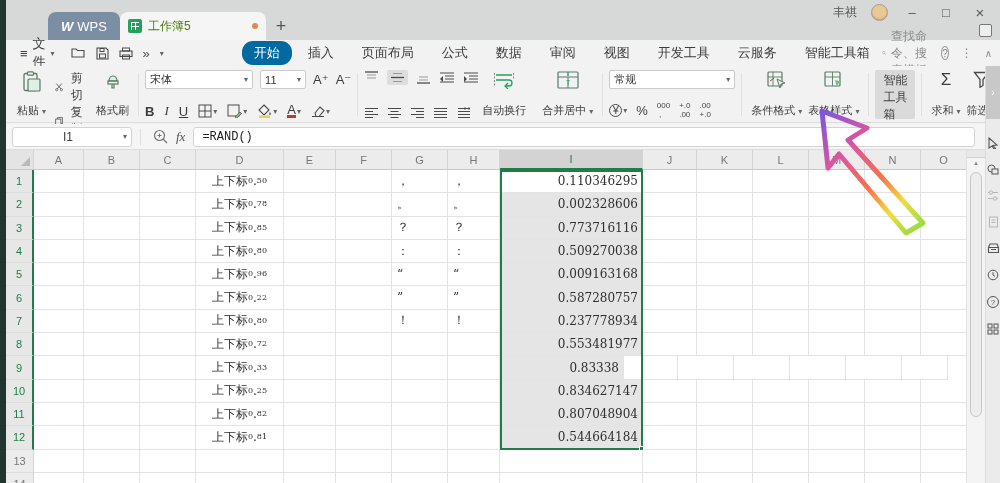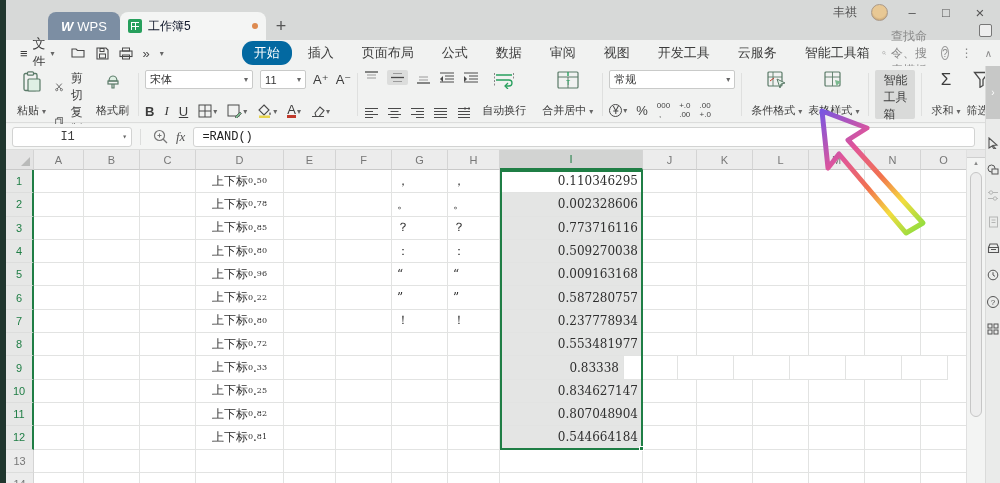--- a/index.html
+++ b/index.html
@@ -10,21 +10,21 @@
   
   .edge-strip { position:absolute; left:0; top:0; width:6px; height:483px; background:#20362e; z-index:50; }
 
   
   .titlebar { position:absolute; left:6px; top:0; width:994px; height:40px; background:#d7d9d8; }
   .tabs { position:absolute; left:42px; top:12px; display:flex; align-items:flex-end; height:28px; }
   .tab-wps { width:72px; height:28px; background:#7c8ea3; border-radius:8px 8px 0 0; color:#fff;
              display:flex; align-items:center; justify-content:center; gap:4px; font-size:13px; }
   .wps-logo { font-weight:bold; font-style:italic; font-size:13px; }
   .tab-doc { width:146px; height:28px; background:#f4f5f4; border-radius:8px 8px 0 0; display:flex;
-             align-items:center; padding:0 8px; gap:6px; font-size:12px; color:#0f172a; position:relative; }
+             align-items:center; padding:0 8px; gap:6px; font-size:12px; color:#4d7c0f; position:relative; }
   .doc-ico { width:14px; height:14px; background:#27a05d; border-radius:2px; position:relative; flex:none; }
   .doc-ico:before { content:""; position:absolute; left:3px; top:3px; width:8px; height:8px;
                     background:linear-gradient(#fff 1.5px,transparent 1.5px),linear-gradient(90deg,#fff 1.5px,transparent 1.5px);
                     background-size:4px 4px; }
   .dirty-dot { width:6px; height:6px; border-radius:50%; background:#dd8a50; margin-left:auto; }
   .tab-add { width:30px; height:28px; display:flex; align-items:center; justify-content:center;
              font-size:18px; color:#555; }
   .win-controls { position:absolute; right:10px; top:4px; display:flex; align-items:center; gap:14px;
                   color:#555; font-size:13px; }
   .avatar { width:17px; height:17px; border-radius:50%; background:radial-gradient(circle at 50% 40%,#e8c894 55%,#b08a5a); border:1px solid #a98; }
@@ -62,21 +62,21 @@
   .smart-btn { background:#d9dad9; border-radius:2px; padding:2px 8px; display:flex; flex-direction:column;
                align-items:center; justify-content:space-between; }
   .u-red { border-bottom:3px solid #c0392b; line-height:11px; }
   .num-icos { display:flex; align-items:center; gap:9px; font-size:10px; color:#444; }
   .tiny { font-size:8px; letter-spacing:0; }
 
   
   .fbar { position:absolute; left:6px; top:124px; width:979px; height:26px; background:#f4f5f4;
           display:flex; align-items:center; border-bottom:1px solid #dcdddc; }
   .namebox { width:120px; height:20px; background:#fff; border:1px solid #d2d3d2; border-radius:3px;
-             margin-left:6px; display:flex; align-items:center; font-family:Liberation Mono, monospace; font-size:12px; }
+             margin-left:6px; display:flex; align-items:center; font-family:Liberation Sans, sans-serif; font-size:12px; }
   .namebox .ref { flex:1; text-align:center; }
   .fsep { width:1px; height:16px; background:#dcdddc; margin:0 8px; }
   .fx { font-style:italic; font-family:"Liberation Serif","DejaVu Serif",serif; color:#555; font-size:13px; margin:0 8px; }
   .finput { flex:1; height:20px; background:#fff; border:1px solid #d2d3d2; border-radius:3px; margin-right:10px;
             display:flex; align-items:center; padding-left:8px;
             font-family:"Liberation Mono","DejaVu Sans Mono",monospace; font-size:12px; color:#222; }
 
   
   .sheet { position:absolute; left:6px; top:150px; width:960px; height:333px; background:#fff; overflow:hidden; }
   .colhead { display:flex; height:20px; }

